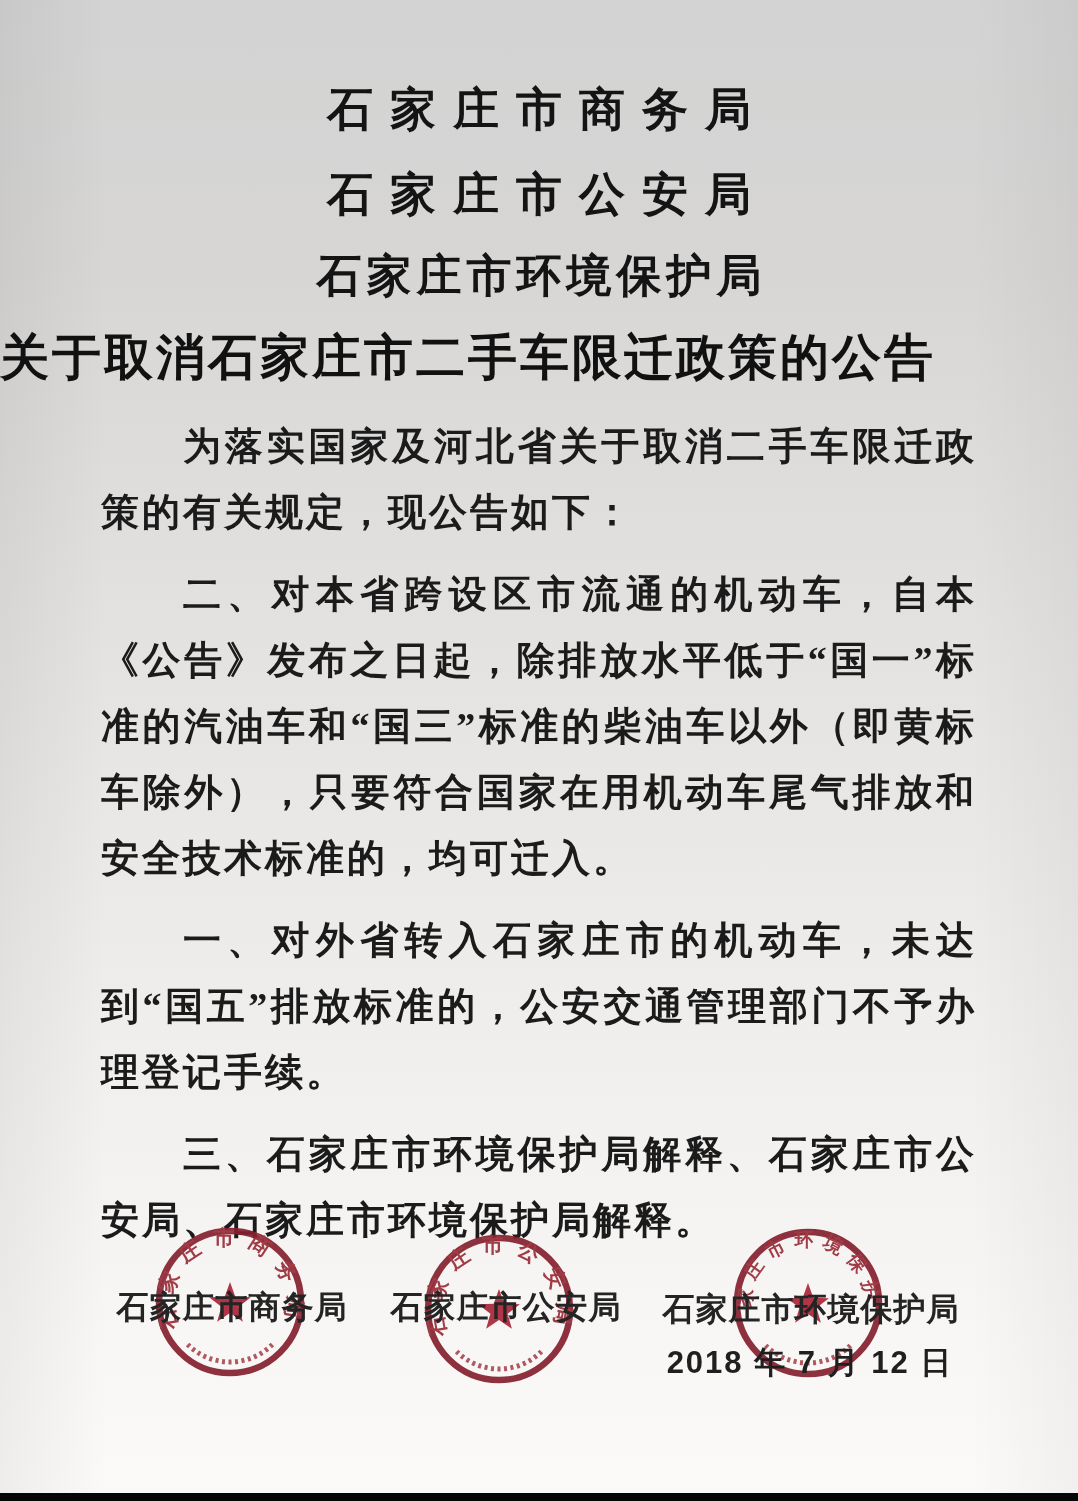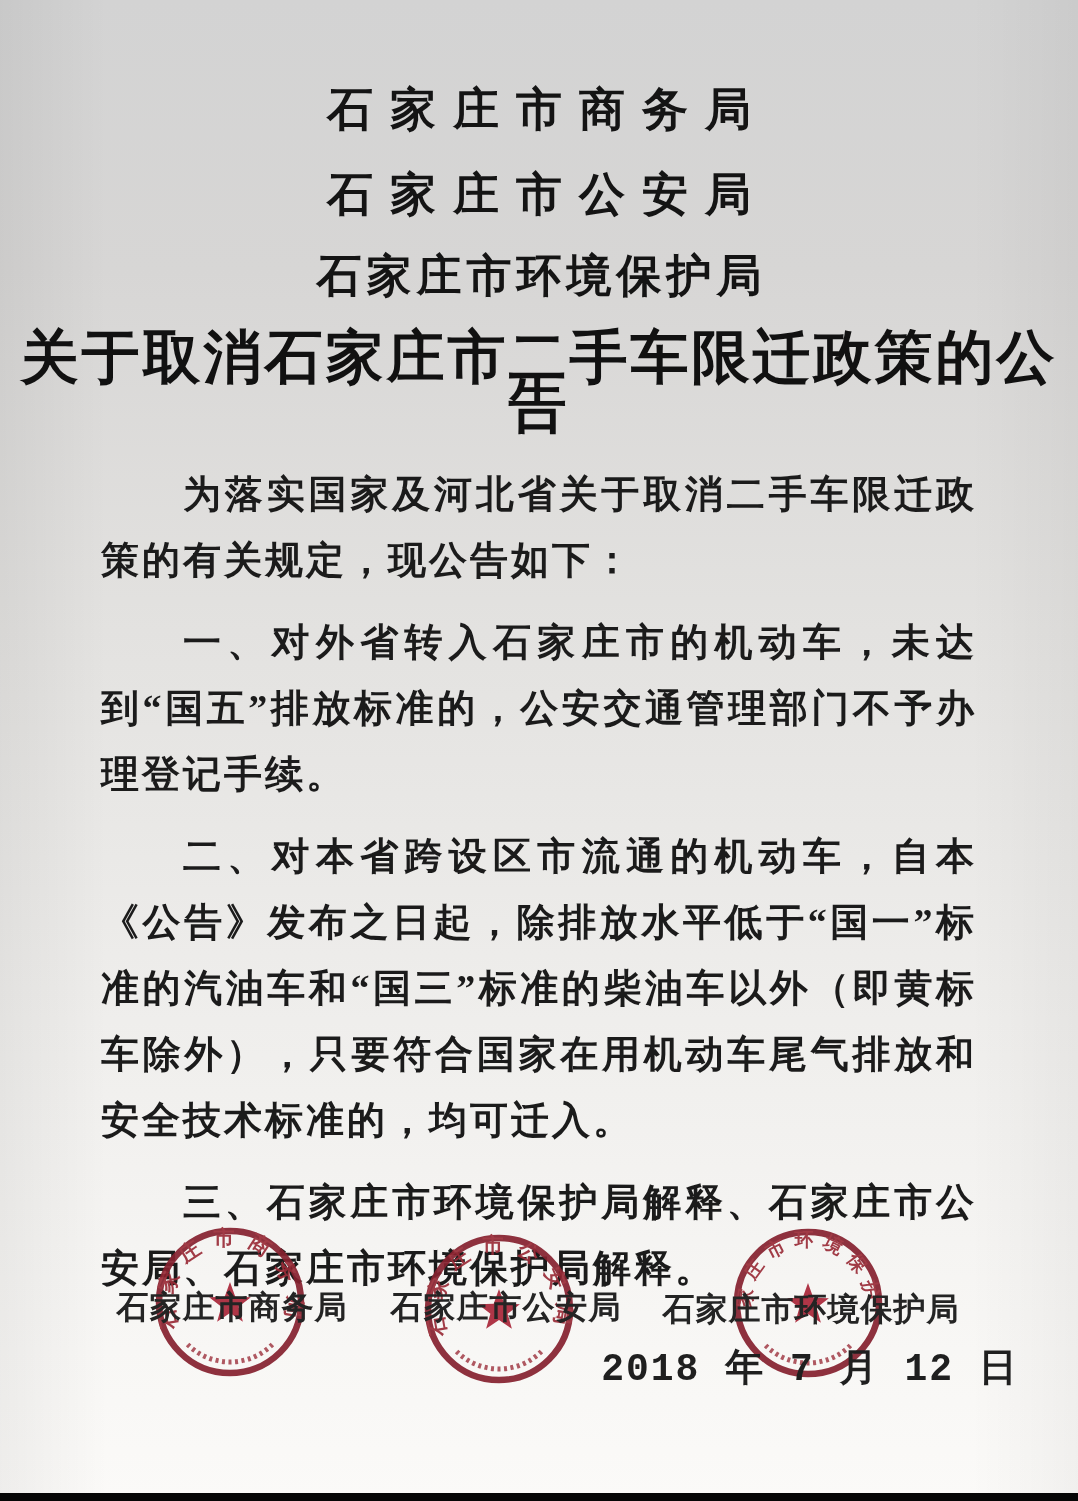--- a/index.html
+++ b/index.html
@@ -19,23 +19,23 @@
     margin:0; text-align:center;
     font-family:"Liberation Sans","DejaVu Sans",sans-serif;
     font-weight:700; font-size:46px; line-height:48px;
     letter-spacing:17px; text-indent:17px;
     color:#141414;
   }
   .agency-1 { margin-bottom:37px; }
   .agency-2 { margin-bottom:34px; }
   .agency-3 { margin-bottom:33px; font-size:45px; letter-spacing:5px; text-indent:5px; }
   .doc-title {
-    margin:0 0 32px; text-align:center;
+    margin:0 0 32px; 
     font-family:"Liberation Sans","DejaVu Sans",sans-serif;
-    font-weight:700; font-size:58px; line-height:48px;
+    font-weight:700; font-size:49px; line-height:48px;
     letter-spacing:3px; color:#111;
   }
   .body-text {
     margin:0 85px; width:908px;
     font-size:38px; line-height:66px; letter-spacing:3px;
     text-align:justify; font-weight:600; color:#1b1b1b;
   }
   .body-text p { margin:16px; text-indent:82px; }
 
   .seal { position:absolute; width:160px; height:160px; opacity:.92; z-index:1; }
@@ -49,41 +49,41 @@
   .seal-serial { fill:none; stroke:#9a2c38; stroke-width:5; stroke-dasharray:3 3.5; opacity:.85; }
 
   .seal-caption {
     position:absolute; transform:translateX(-50%);
     font-family:"Liberation Sans","DejaVu Sans",sans-serif;
     font-weight:700; font-size:32px; letter-spacing:1px;
     color:#242424; white-space:nowrap; z-index:3;
   }
   .doc-date {
     position:absolute; transform:translateX(-50%);
-    font-family:Liberation Mono, monospace;
-    font-weight:700; font-size:38px; letter-spacing:2px;
+    font-family:Liberation Sans, sans-serif;
+    font-weight:700; font-size:31px; letter-spacing:2px;
     color:#1f1f1f; white-space:nowrap; z-index:3;
   }
   .bottom-bar { position:absolute; left:0; right:0; bottom:0; height:8px; background:#060606; z-index:4; }
 </style>
 </head>
 <body>
 
 <div class="page">
 
   <h1 class="agency agency-1">石家庄市商务局</h1>
   <h1 class="agency agency-2">石家庄市公安局</h1>
   <h1 class="agency agency-3">石家庄市环境保护局</h1>
 
   <h2 class="doc-title">关于取消石家庄市二手车限迁政策的公告</h2>
 
   <div class="body-text">
     <p>为落实国家及河北省关于取消二手车限迁政策的有关规定，现公告如下：</p>
+    <p>二、对本省跨设区市流通的机动车，自本《公告》发布之日起，除排放水平低于“国一”标准的汽油车和“国三”标准的柴油车以外（即黄标车除外），只要符合国家在用机动车尾气排放和安全技术标准的，均可迁入。</p>
     <p>一、对外省转入石家庄市的机动车，未达到“国五”排放标准的，公安交通管理部门不予办理登记手续。</p>
-    <p>二、对本省跨设区市流通的机动车，自本《公告》发布之日起，除排放水平低于“国一”标准的汽油车和“国三”标准的柴油车以外（即黄标车除外），只要符合国家在用机动车尾气排放和安全技术标准的，均可迁入。</p>
     <p>三、石家庄市环境保护局解释、石家庄市公安局、石家庄市环境保护局解释。</p>
   </div>
 
   <svg class="seal" style="left:150px; top:1222px;" viewBox="0 0 160 160">
     <defs>
         <path id="arc-a" d="M 24.9,94.8 A 57,57 0 1 1 135.1,94.8"></path>
       </defs>
     <circle class="seal-ring" cx="80" cy="80" r="71"></circle>
     <polygon class="seal-star" points="80,60 85.3,74.7 100.9,75.2 88.6,84.8 92.9,99.8 80,91 67.1,99.8 71.4,84.8 59.1,75.2 74.7,74.7"></polygon>
     <text class="seal-arc-text"><textPath href="#arc-a" startOffset="50%">石家庄市商务局</textPath></text>

